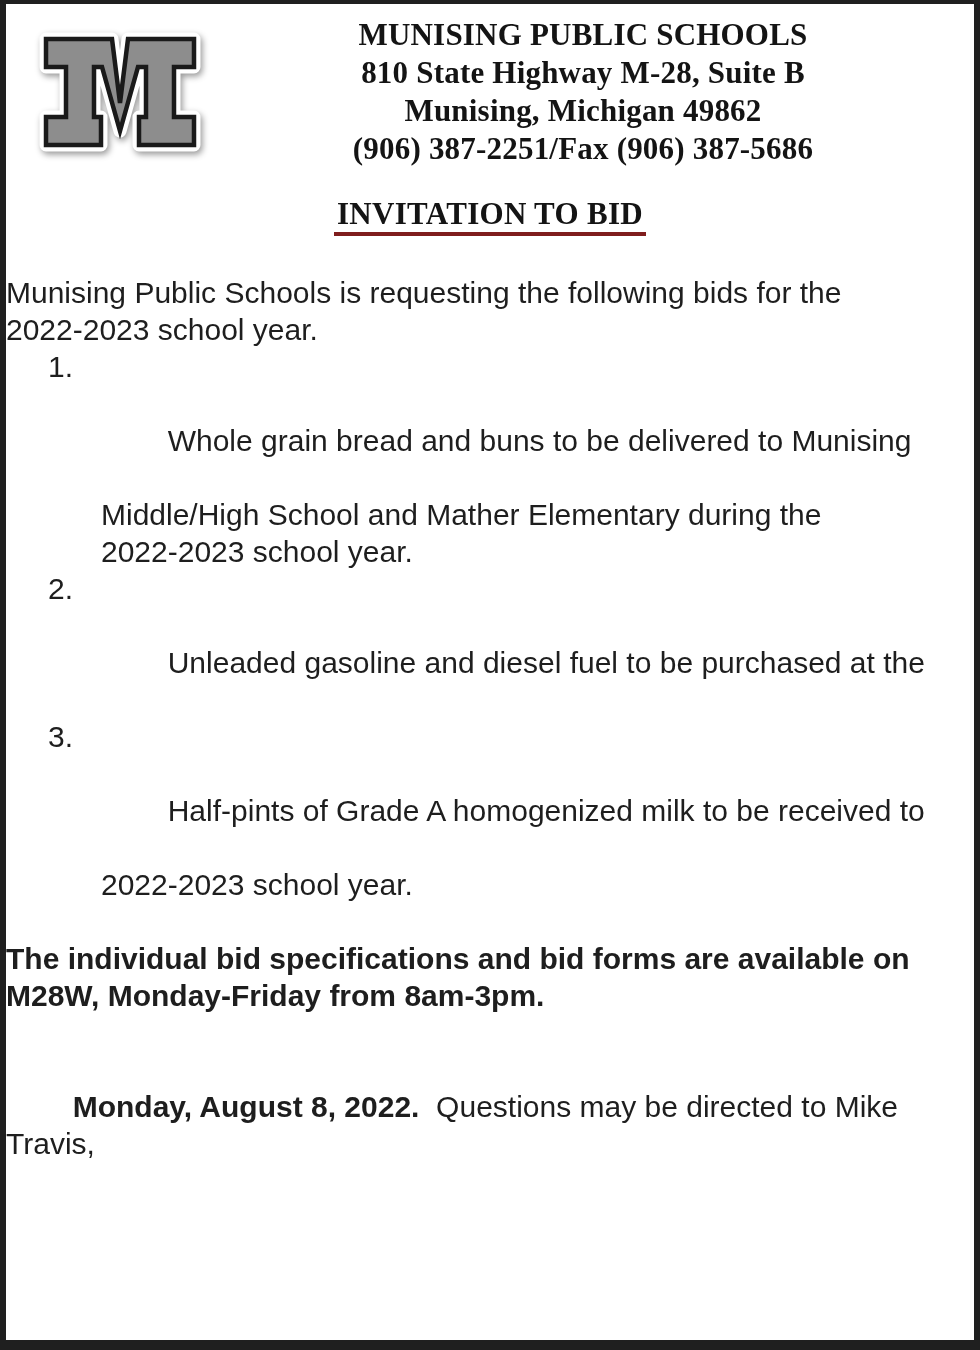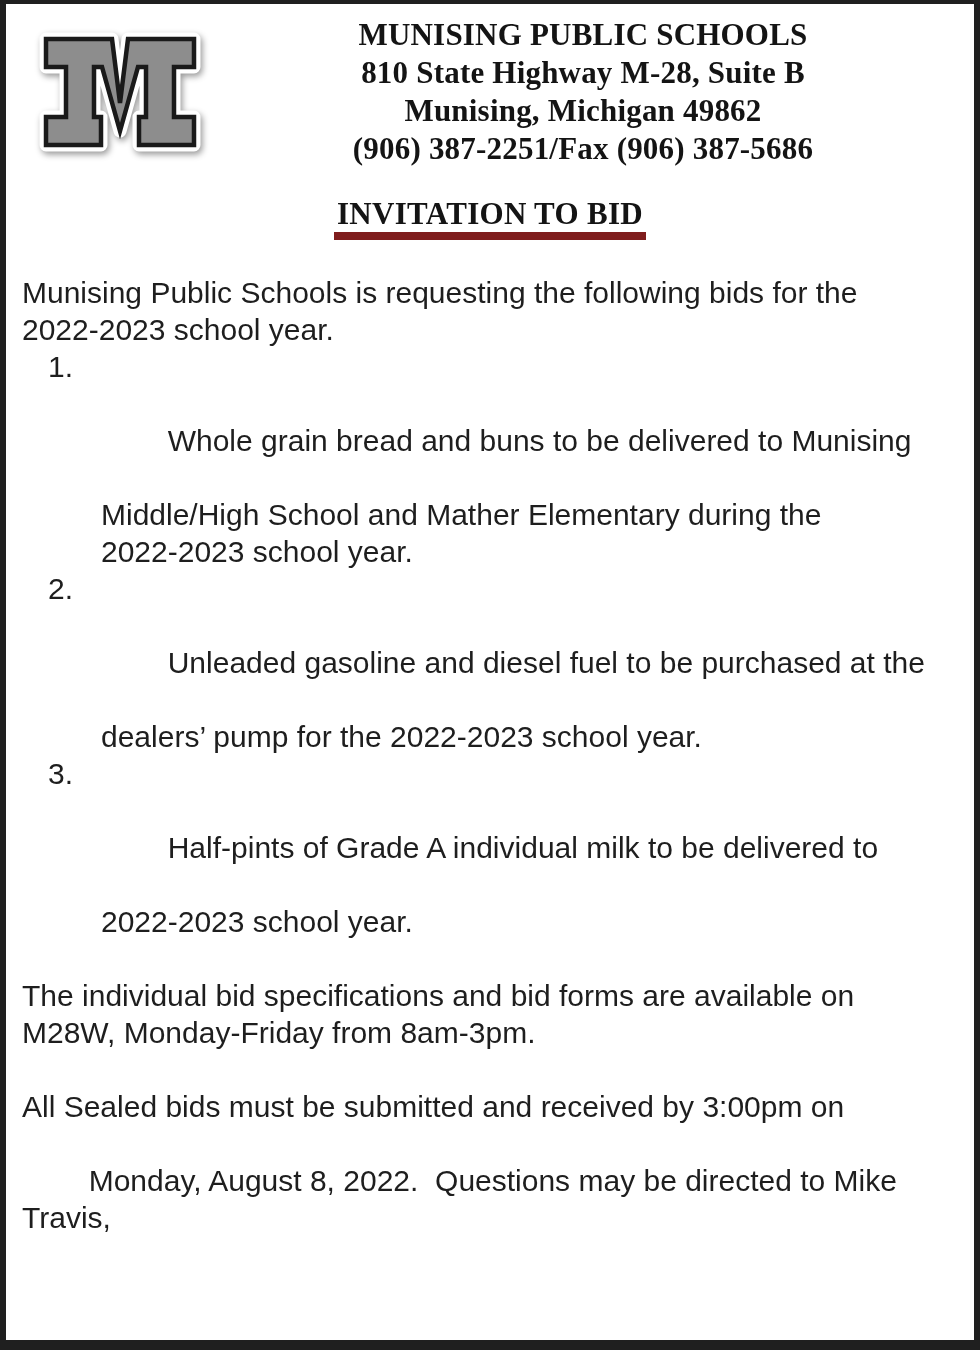--- a/index.html
+++ b/index.html
@@ -55,48 +55,48 @@
     text-align: center;
     font-family: "Liberation Serif", "DejaVu Serif", serif;
     font-weight: bold;
     font-size: 31px;
     line-height: 34px;
     color: #141414;
     letter-spacing: 0.3px;
   }
   .doc-title .u {
     display: inline-block;
-    border-bottom: 8px solid #7f1d1d;
+    border-bottom: 4px solid #7f1d1d;
     padding: 0 3px 1px 3px;
   }
 
   
   .body-block {
     position: absolute;
     left: 0;
     right: 0;
     top: 270px;
     font-size: 30px;
     line-height: 37px;
     color: #1e1e1e;
   }
   .grp { margin: 0; }
   .grp.mt { margin-top: 37px; }
   .ln {
     position: relative;
-    padding-left: 16px;
+    padding-left: 0;
     white-space: pre-wrap;
   }
   .ln.ind { padding-left: 95px; }
   .num {
     position: absolute;
     left: 42px;
     top: 0;
   }
-  .b { font-weight: normal; }
+  .b { font-weight: bold; }
 </style>
 </head>
 <body>
 
 <div class="page">
 
   <div class="logo-wrap">
     <svg width="172" height="128" viewBox="-10 -9 172 128" xmlns="http://www.w3.org/2000/svg">
       <path d="M2,2 H68 L76,66 L84,2 H150 V30 H130 V80 H150 V108 H95 V80 H102 V30 H94 L76,94 L58,30 H50 V80 H57 V108 H2 V80 H22 V30 H2 Z" fill="#ffffff" stroke="#ffffff" stroke-width="13" stroke-linejoin="round"></path>
       <path d="M2,2 H68 L76,66 L84,2 H150 V30 H130 V80 H150 V108 H95 V80 H102 V30 H94 L76,94 L58,30 H50 V80 H57 V108 H2 V80 H22 V30 H2 Z" fill="#8d8d8d" stroke="#1a1a1a" stroke-width="4.5" stroke-linejoin="miter"></path>
@@ -126,36 +126,34 @@
         <span class="num">1.</span>
         <span>Whole grain bread and buns to be delivered to Munising</span>
       </div>
       <div class="ln ind">Middle/High School and Mather Elementary during the</div>
       <div class="ln ind">2022-2023 school year.</div>
 
       <div class="ln ind">
         <span class="num">2.</span>
         <span>Unleaded gasoline and diesel fuel to be purchased at the</span>
       </div>
-      <div class="ln ind">dealers’ pump for the 2022-2023 school year.</div>
 
       <div class="ln ind">
         <span class="num">3.</span>
-        <span>Half-pints of Grade A individual milk to be delivered to</span>
+        <span>Half-pints of Grade A homogenized milk to be received to</span>
       </div>
       <div class="ln ind">2022-2023 school year.</div>
     </div>
 
     <div class="grp mt b">
       <div class="ln">The individual bid specifications and bid forms are available on</div>
       <div class="ln">M28W, Monday-Friday from 8am-3pm.</div>
     </div>
 
     <div class="grp mt">
-      <div class="ln b">All Sealed bids must be submitted and received by 3:00pm on</div>
       <div class="ln">
         <span class="b">Monday, August 8, 2022.</span><span>  Questions may be directed to Mike Travis,</span>
       </div>
 
     </div>
 
   </div>
 </div>
 
 </body></html>

